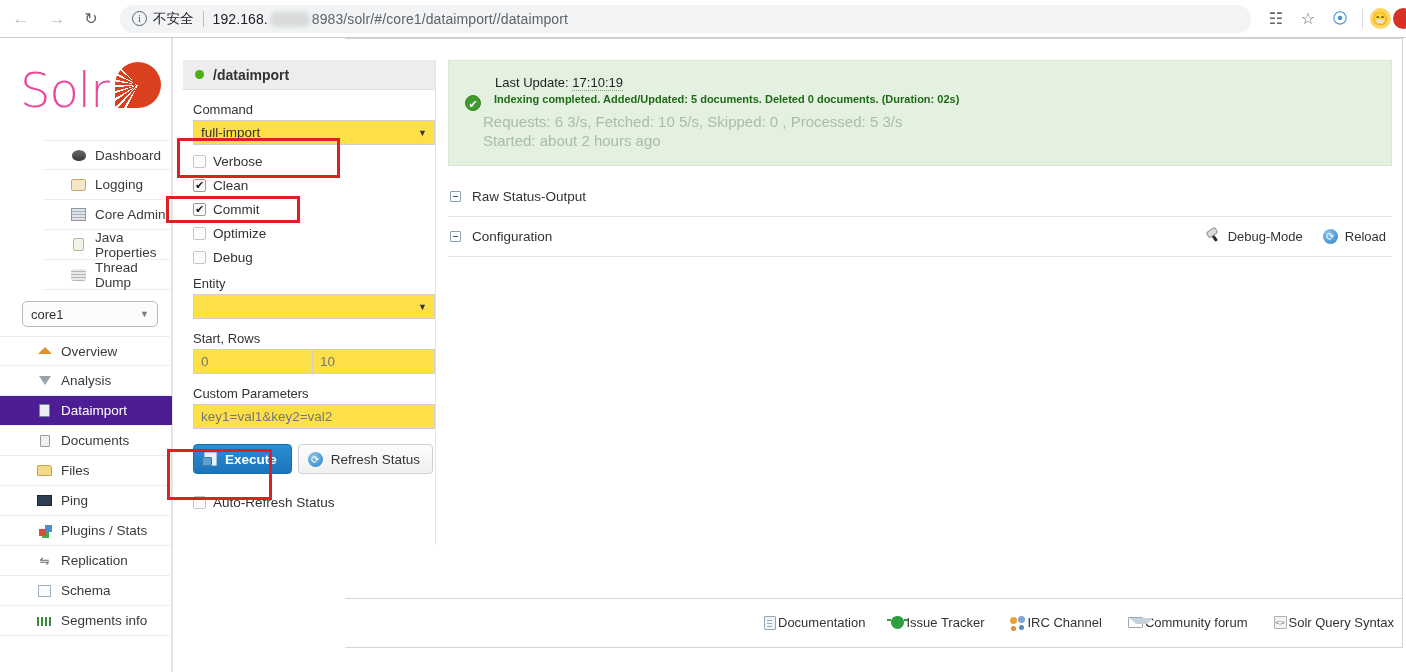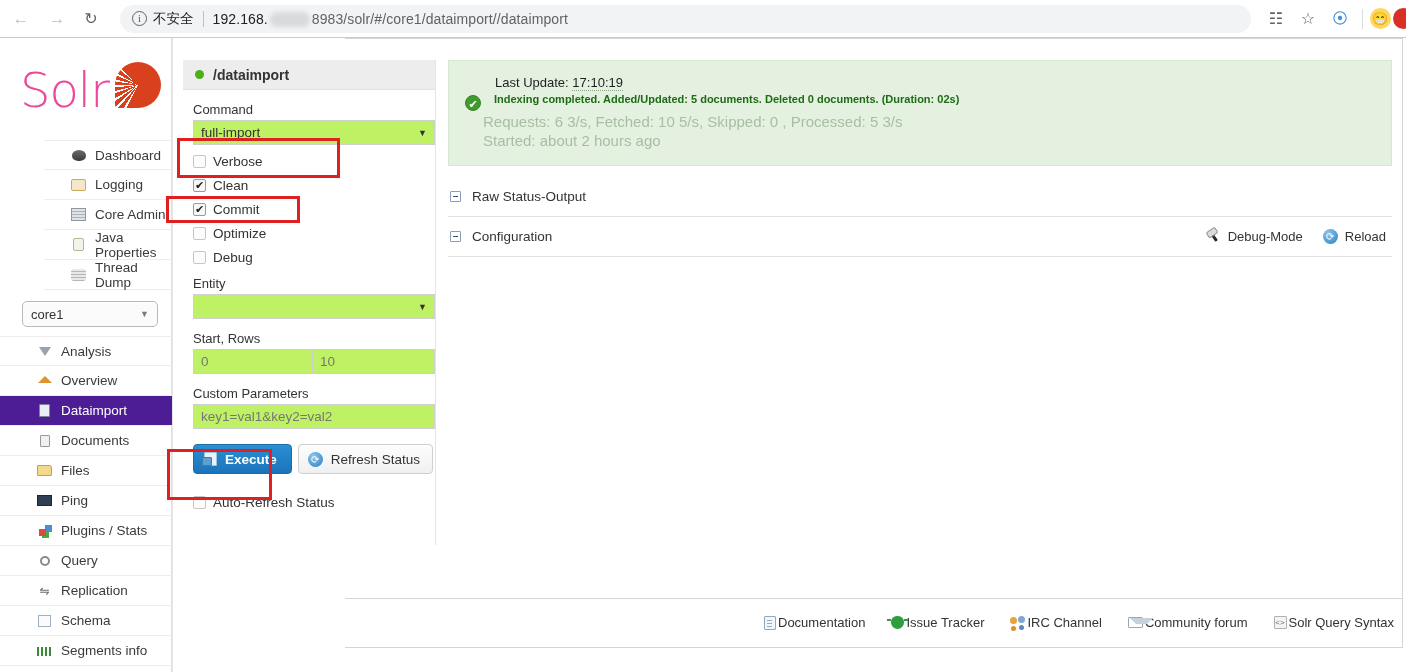--- a/index.html
+++ b/index.html
@@ -139,21 +139,21 @@
     border-bottom: 1px solid #e0e0e0;
   }
   #status-dot {
     width: 9px; height: 9px; border-radius: 50%; background: #4caf16;
     margin-right: 9px; flex: 0 0 auto;
   }
   .form-label {
     font-size: 13px; color: #333; margin: 0 0 3px 10px;
   }
   .sel-box, .txt-box {
-    height: 25px; border: 1px solid #cfcfcf; background: #bef264;
+    height: 25px; border: 1px solid #cfcfcf; background: #fde047;
     font-size: 13.5px; color: #333; display: flex; align-items: center;
     padding: 0 7px; margin-left: 10px;
   }
   .sel-box { width: 242px; justify-content: space-between; }
   .sel-box .caret { color: #333; font-size: 9px; }
   .chk-row {
     display: flex; align-items: center; height: 24px; margin-left: 10px;
     font-size: 13.5px; color: #333;
   }
   .chk {
@@ -396,30 +396,30 @@
     </div>
 
     <div id="core-select">
       <span>core1</span>
       <span class="caret">▼</span>
     </div>
 
     <div class="nav-list" id="nav-core">
       <div class="nav-item">
         <span class="ico">
+            <span class="si si-home"></span>
+          </span>
+        <span>Overview</span>
+      </div>
+      <div class="nav-item">
+        <span class="ico">
             <span class="si si-funnel"></span>
           </span>
         <span>Analysis</span>
       </div>
-      <div class="nav-item">
-        <span class="ico">
-            <span class="si si-home"></span>
-          </span>
-        <span>Overview</span>
-      </div>
       <div class="nav-item active">
         <span class="ico">
             <span class="si si-import"></span>
           </span>
         <span>Dataimport</span>
       </div>
       <div class="nav-item">
         <span class="ico">
             <span class="si si-docs"></span>
           </span>
@@ -435,26 +435,20 @@
         <span class="ico">
             <span class="si si-ping"></span>
           </span>
         <span>Ping</span>
       </div>
       <div class="nav-item">
         <span class="ico">
             <span class="si si-plugins"></span>
           </span>
         <span>Plugins / Stats</span>
-      </div>
-      <div class="nav-item">
-        <span class="ico">
-            <span class="si si-query"></span>
-          </span>
-        <span>Query</span>
       </div>
       <div class="nav-item">
         <span class="ico si-repl">⇋</span>
         <span>Replication</span>
       </div>
       <div class="nav-item">
         <span class="ico">
             <span class="si si-schema"></span>
           </span>
         <span>Schema</span>

